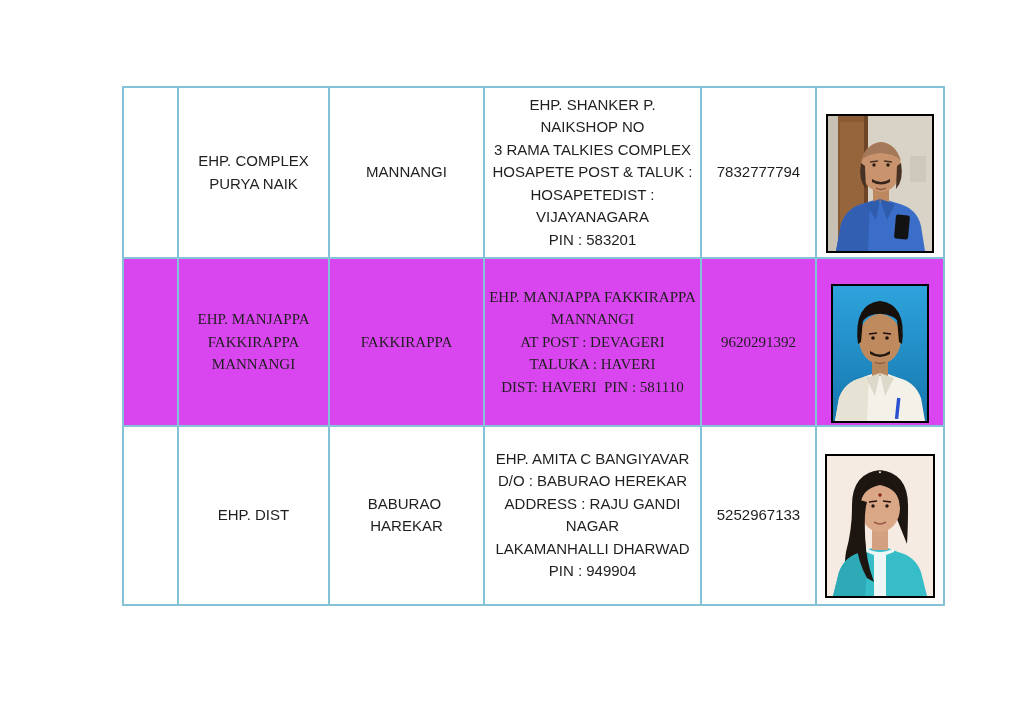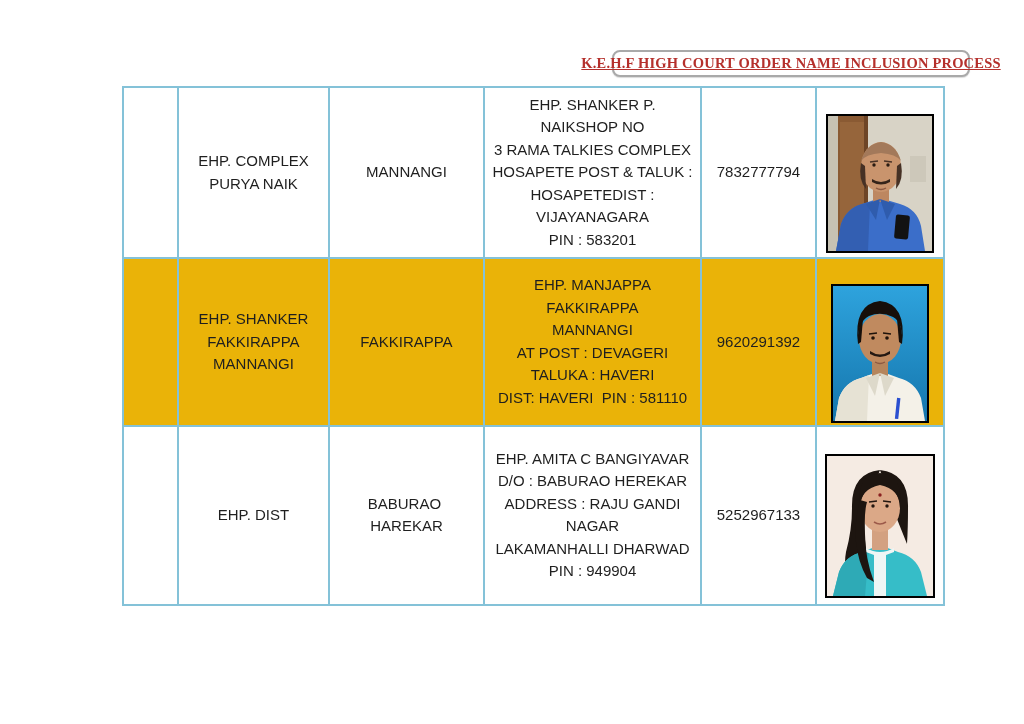--- a/index.html
+++ b/index.html
@@ -51,41 +51,38 @@
     line-height:1.5;
     white-space:pre-line;
     padding:2px 4px;
     box-sizing:border-box;
     overflow:hidden;
     margin-left:20px;
   }
   tr.row-0{height:171px;}
   tr.row-1{height:152px;}
   tr.row-2{height:179px;}
-  tr.highlight td{background:#eab308;}
+  tr.highlight td{background:#d946ef;font-family:Liberation Serif, serif;}
   td.address-cell{font-size:14.5px;line-height:1.38;padding:2px 6px;}
   td.phone-cell{font-size:16px;}
   td.photo-cell{padding:0;}
   .photo-frame{
     display:inline-block;
     border:2px solid #000000;
     line-height:0;
     background:#ffffff;
     vertical-align:middle;
   }
   .photo-frame svg{display:block;}
 </style>
 </head>
 <body>
 
 <div class="sheet">
 
-  <div class="banner">
-    <span class="banner-text">K.E.H.F HIGH COURT ORDER NAME INCLUSION PROCESS</span>
-  </div>
 
   <table class="records">
     <colgroup>
       <col style="width:55px">
         <col style="width:151px">
         <col style="width:155px">
       <col style="width:217px">
         <col style="width:115px">
         <col style="width:128px">
     </colgroup>
@@ -126,21 +123,21 @@
               <path d="M44 63 Q53 69 62 63 L62 66 Q53 71 44 66 Z" fill="#35241a"></path>
               <path d="M48 72 Q53 75 58 72" stroke="#8c5a42" stroke-width="1.4" fill="none"></path>
               <rect x="67" y="99" width="14" height="24" rx="2" fill="#121212" transform="rotate(5 74 111)"></rect>
             </svg>
           </span>
         </td>
       </tr>
 
       <tr class="row-1 highlight">
         <td></td>
-        <td>EHP. SHANKER
+        <td>EHP. MANJAPPA
 FAKKIRAPPA
 MANNANGI</td>
         <td>FAKKIRAPPA</td>
         <td class="address-cell">EHP. MANJAPPA FAKKIRAPPA
 MANNANGI
 AT POST : DEVAGERI
 TALUKA : HAVERI
 DIST: HAVERI&nbsp; PIN : 581110</td>
         <td class="phone-cell">9620291392</td>
         <td class="photo-cell">

